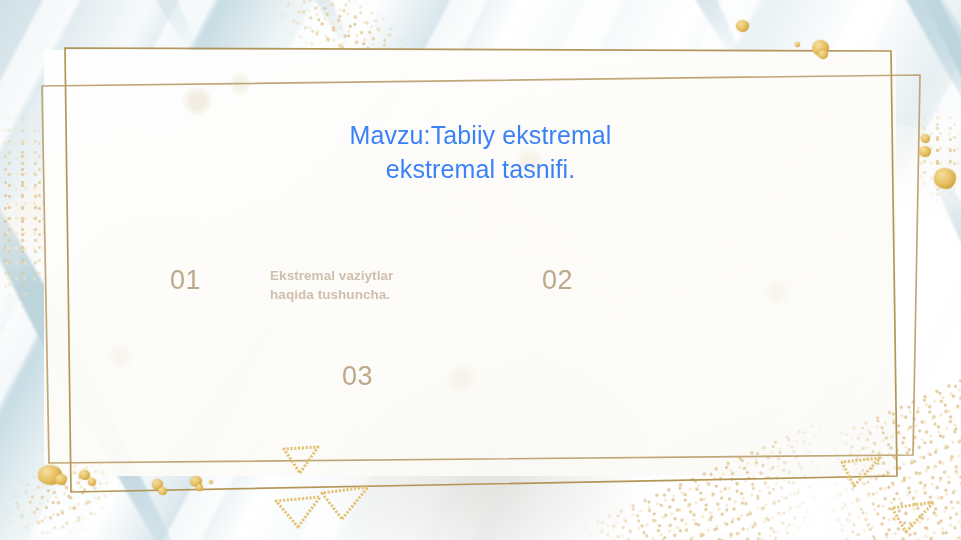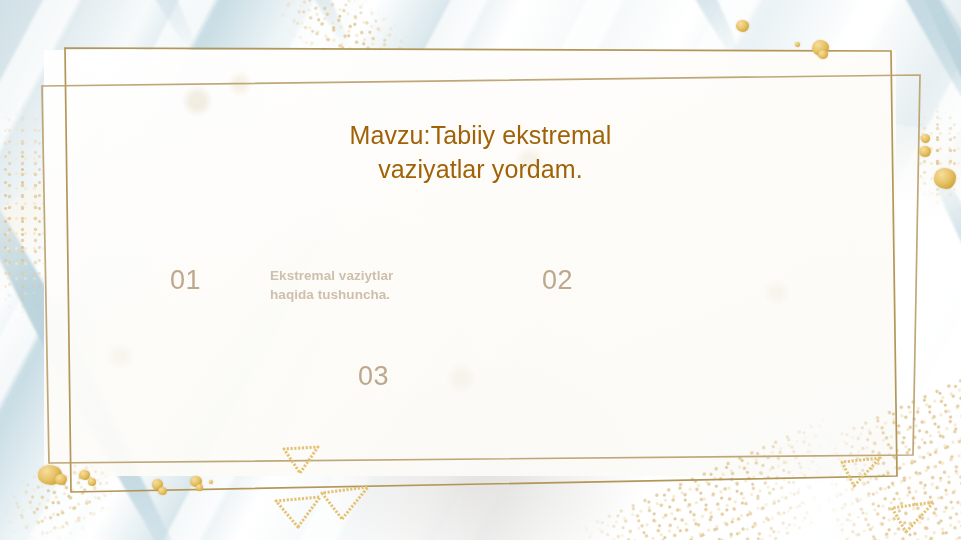--- a/index.html
+++ b/index.html
@@ -199,21 +199,21 @@
   
   .content {
     position: absolute;
     inset: 0;
   }
   .title-block {
     position: absolute;
     left: 0; right: 0;
     top: 118px;
     text-align: center;
-    color: #a16207;
+    color: #3b82f6;
     font-size: 25px;
     line-height: 34px;
     font-weight: 400;
     letter-spacing: 0.1px;
   }
   .title-line { display: block; white-space: pre; }
 
   .item {
     position: absolute;
     display: flex;
@@ -236,21 +236,21 @@
   }
 
   .item-01 { left: 170px; top: 266px; width: 250px; gap: 44px; }
   .item-01 .item-num  { margin-right: 25px; }
   .item-01 .item-text { width: 200px; font-weight: bold; }
 
   .item-02 { left: 542px; top: 266px; width: 300px; }
   .item-02 .item-num  { margin-right: 22px; }
   .item-02 .item-text { width: 230px; margin-top: 4px; }
 
-  .item-03 { left: 358px; top: 362px; width: 320px; }
+  .item-03 { left: 342px; top: 362px; width: 320px; }
   .item-03 .item-num  { margin-right: 22px; }
   .item-03 .item-text { width: 250px; margin-top: 2px; }
 </style>
 </head>
 <body>
 
 <div class="slide">
 
   <div class="bg-base"></div>
   <div class="bg-sweeps"></div>
@@ -316,21 +316,21 @@
     <g fill="none" stroke="#e3bf6d" stroke-width="3" stroke-linejoin="round" stroke-dasharray="2.2 1.6" opacity="0.92">
       <polygon points="18,34 44,6 6,10"></polygon>
       <polygon points="70,80 98,50 56,56"></polygon>
     </g>
   </svg>
 
   <div class="content">
 
     <div class="title-block">
       <span class="title-line">Mavzu:Tabiiy ekstremal</span>
-      <span class="title-line">vaziyatlar yordam.</span>
+      <span class="title-line">ekstremal tasnifi.</span>
     </div>
 
     <div class="item item-01">
       <span class="item-num">01</span>
       <span class="item-text">Ekstremal vaziytlar haqida tushuncha.</span>
     </div>
 
     <div class="item item-02">
       <span class="item-num">02</span>
     </div>

